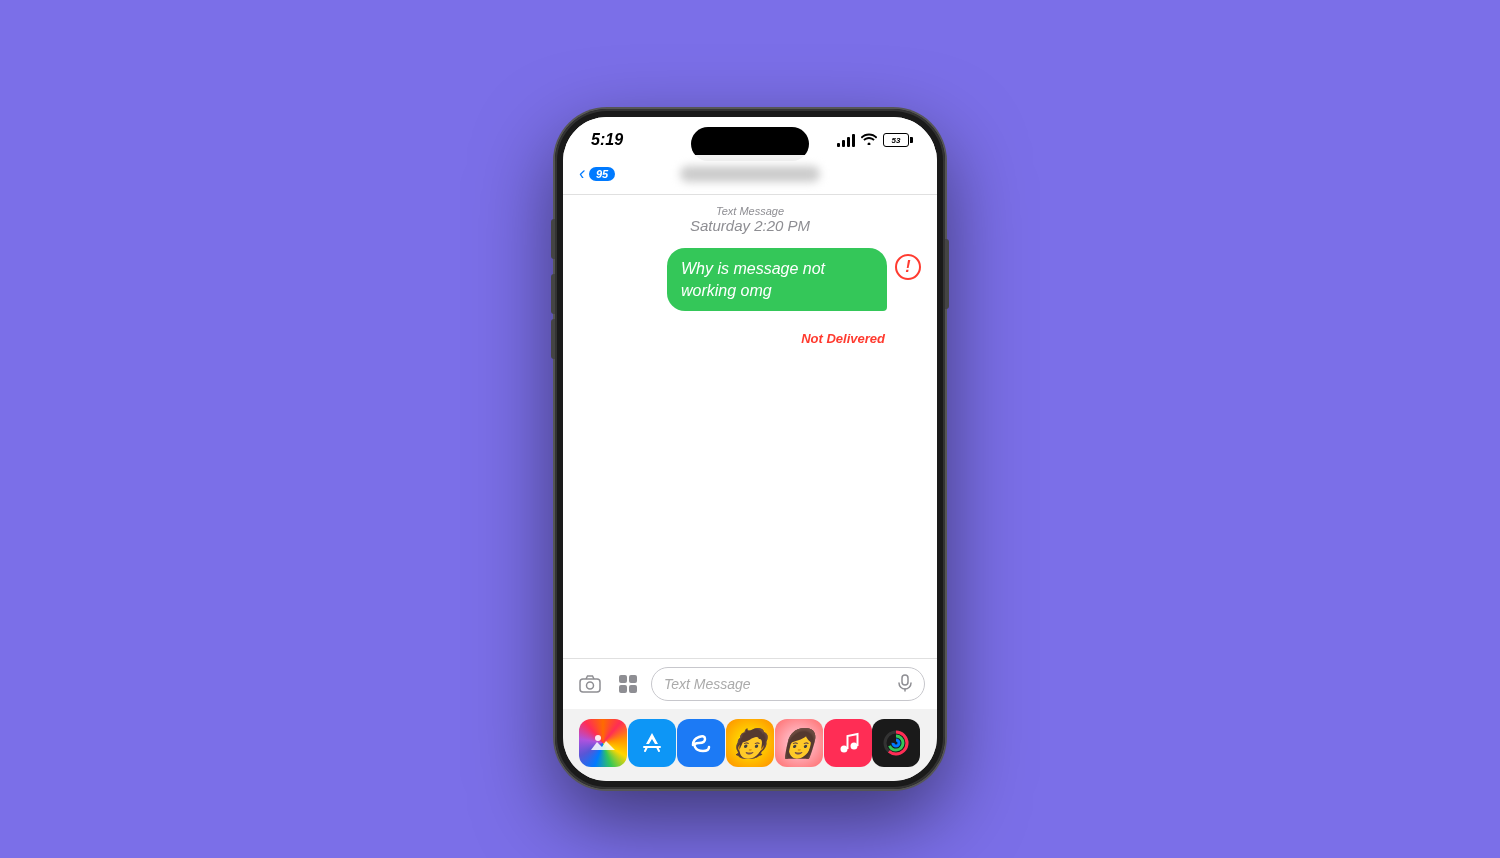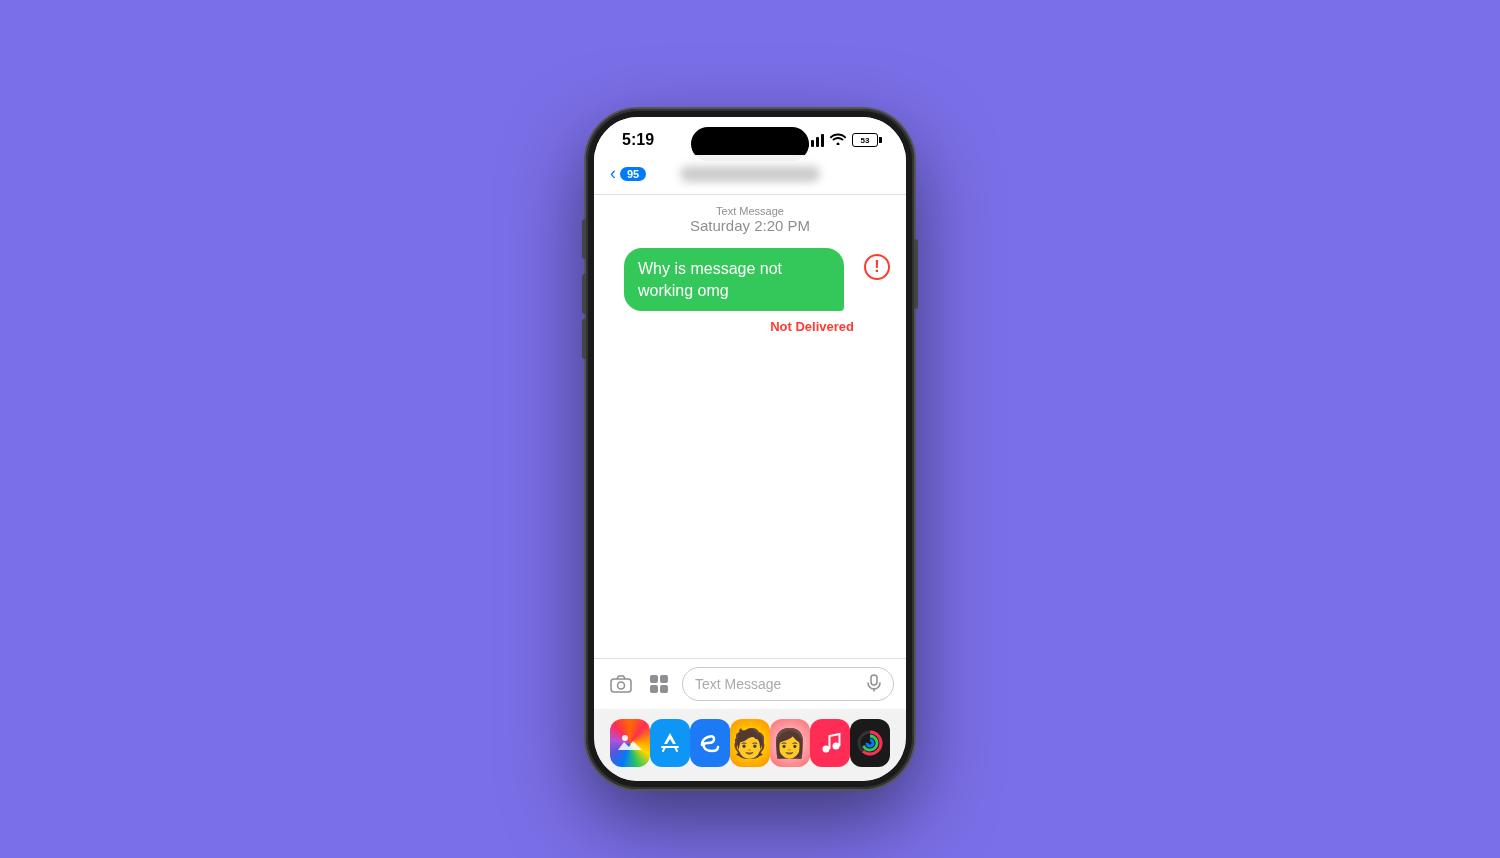--- a/index.html
+++ b/index.html
@@ -10,23 +10,24 @@
       background-color: #7B6FE8;
       display: flex;
       align-items: center;
       justify-content: center;
       font-family: -apple-system, BlinkMacSystemFont, 'SF Pro Text', 'Helvetica Neue', sans-serif;
       overflow: hidden;
     }
 
     .phone-wrapper {
       position: relative;
-      width: 328px;
+      width: 390px;
       height: 680px;
       margin-top: 40px;
+      font-style: italic;
     }
 
     .phone-outer {
       position: absolute;
       top: 0; left: 0;
       width: 100%;
       height: 100%;
       background: #1a1a1a;
       border-radius: 52px;
       box-shadow:
@@ -222,21 +223,21 @@
       font-size: 15px;
       color: #8e8e93;
       font-weight: 400;
       display: block;
     }
 
     .message-row {
       display: flex;
       justify-content: flex-end;
       align-items: flex-start;
-      gap: 20px;
+      gap: 8px;
       margin-bottom: 4px;
     }
 
     .message-bubble-sent {
       background: #34C759;
       color: white;
       border-radius: 18px 18px 4px 18px;
       padding: 10px 14px;
       font-size: 16px;
       font-weight: 400;
@@ -257,21 +258,21 @@
       font-weight: 700;
       flex-shrink: 0;
       margin-top: 6px;
     }
 
     .not-delivered {
       text-align: right;
       color: #FF3B30;
       font-size: 13px;
       font-weight: 600;
-      margin-top: 4px;
+      margin-top: 16px;
       padding-right: 36px;
     }
 
     
     .input-bar {
       display: flex;
       align-items: center;
       padding: 8px 12px;
       background: #ffffff;
       border-top: 0.5px solid #e0e0e0;

